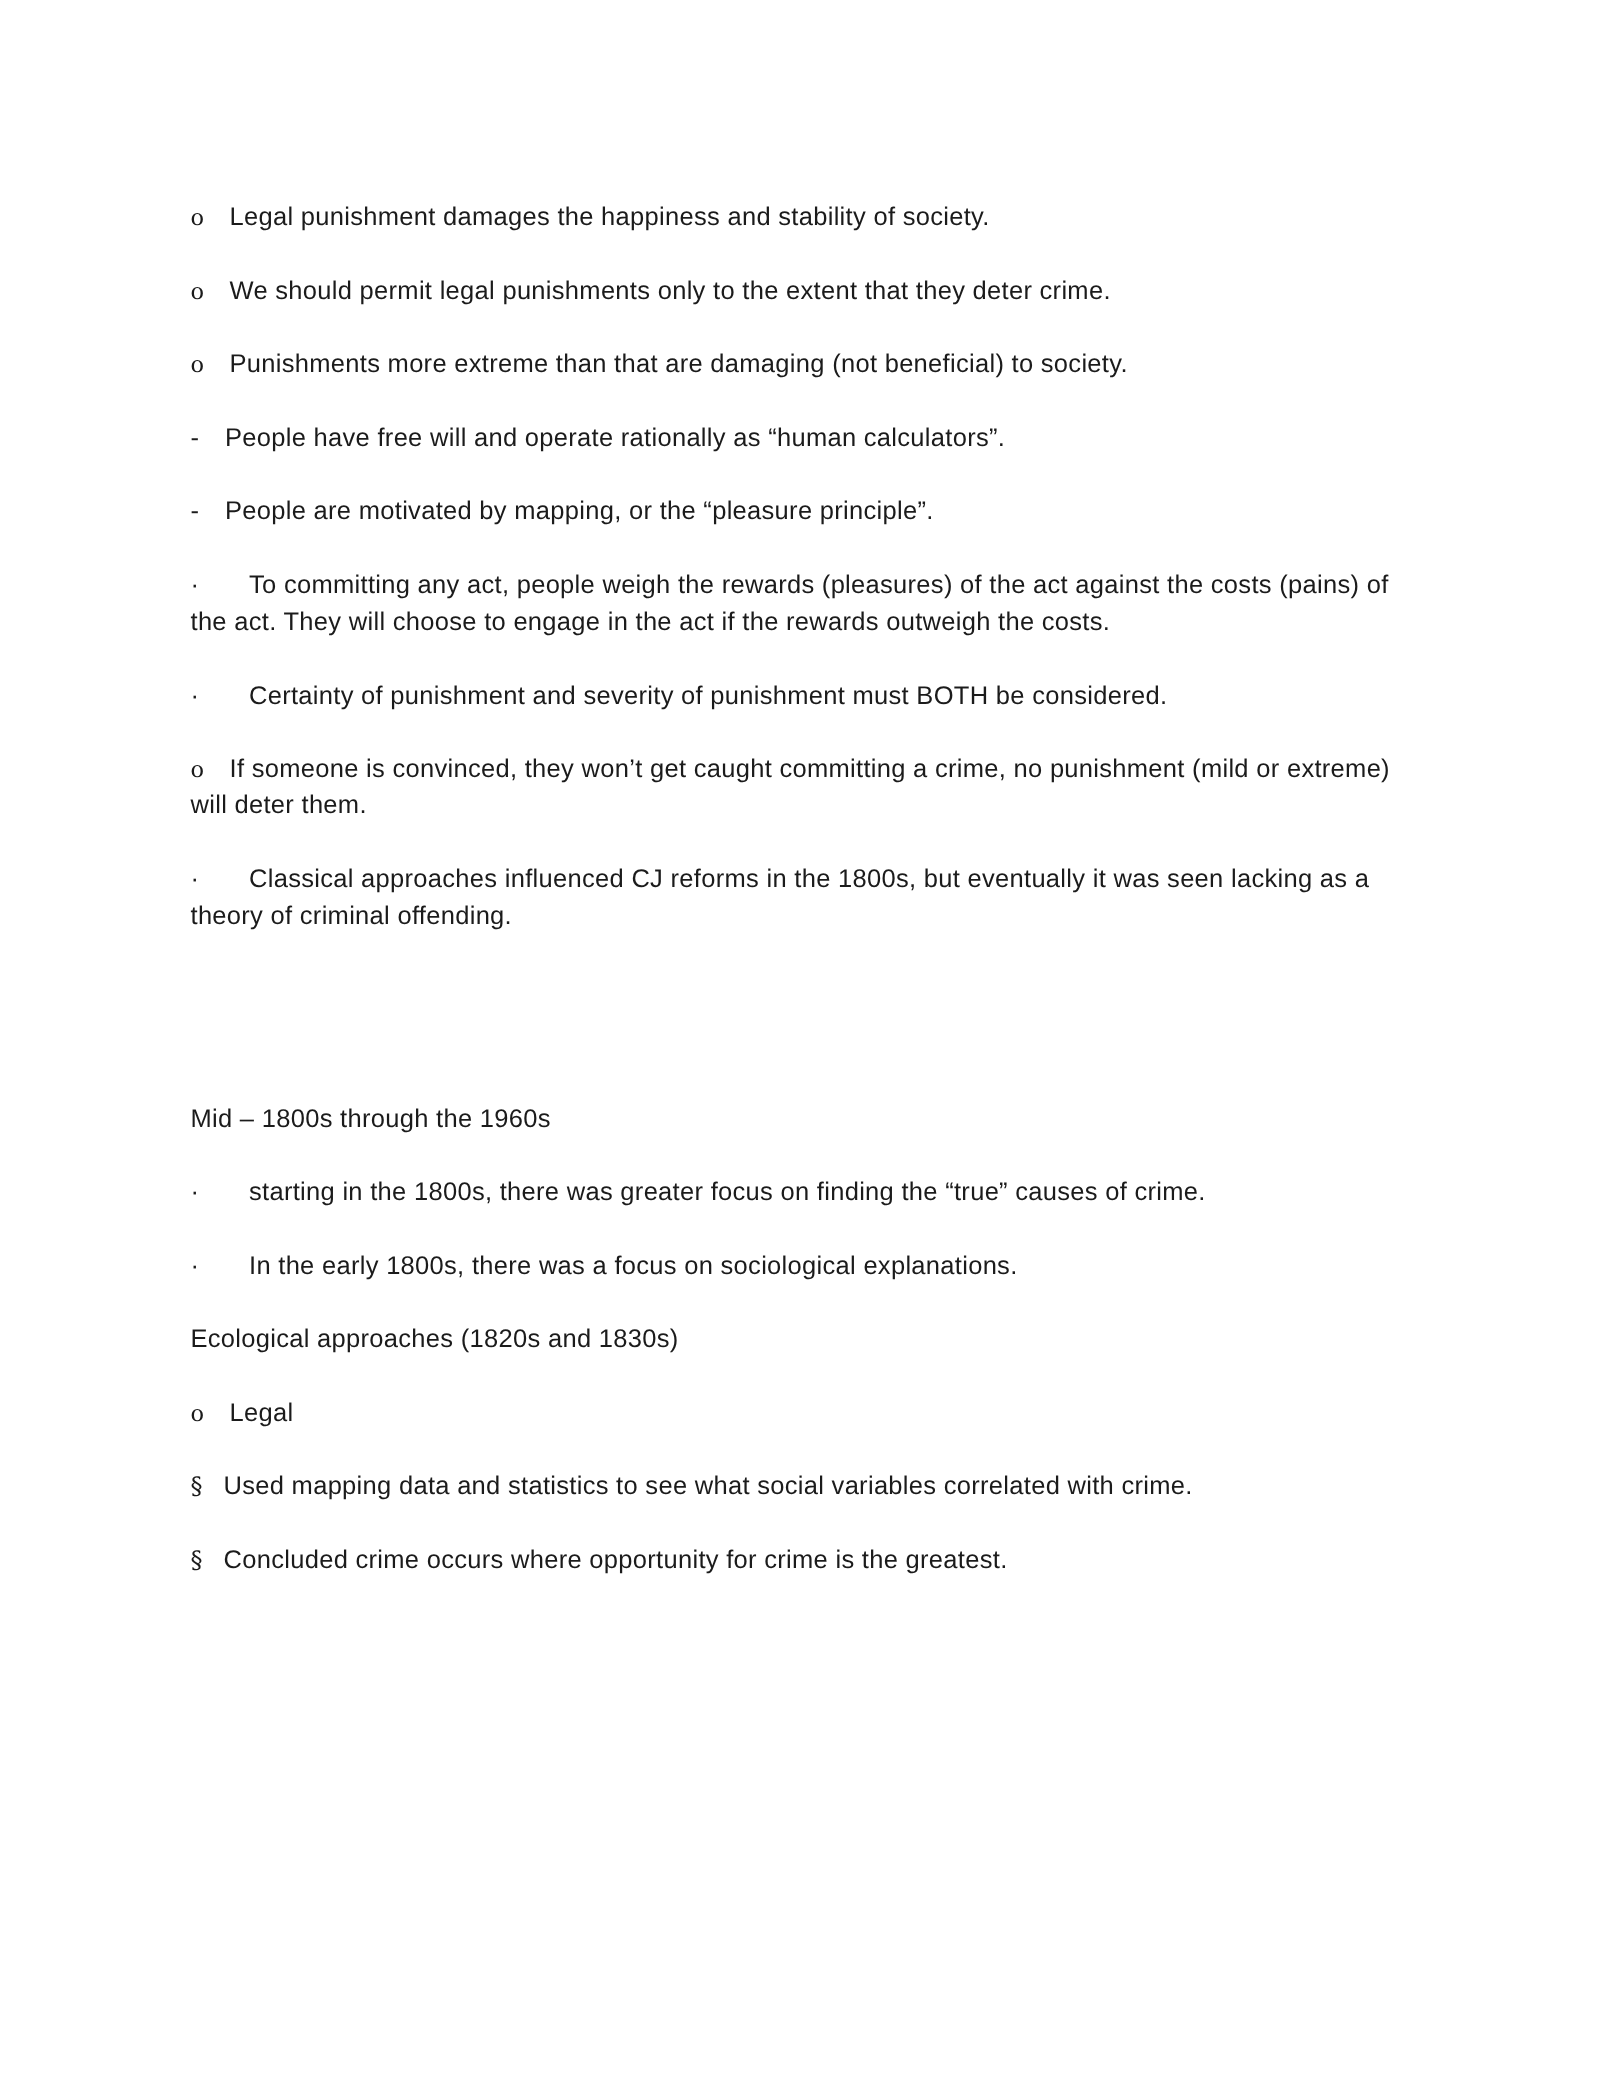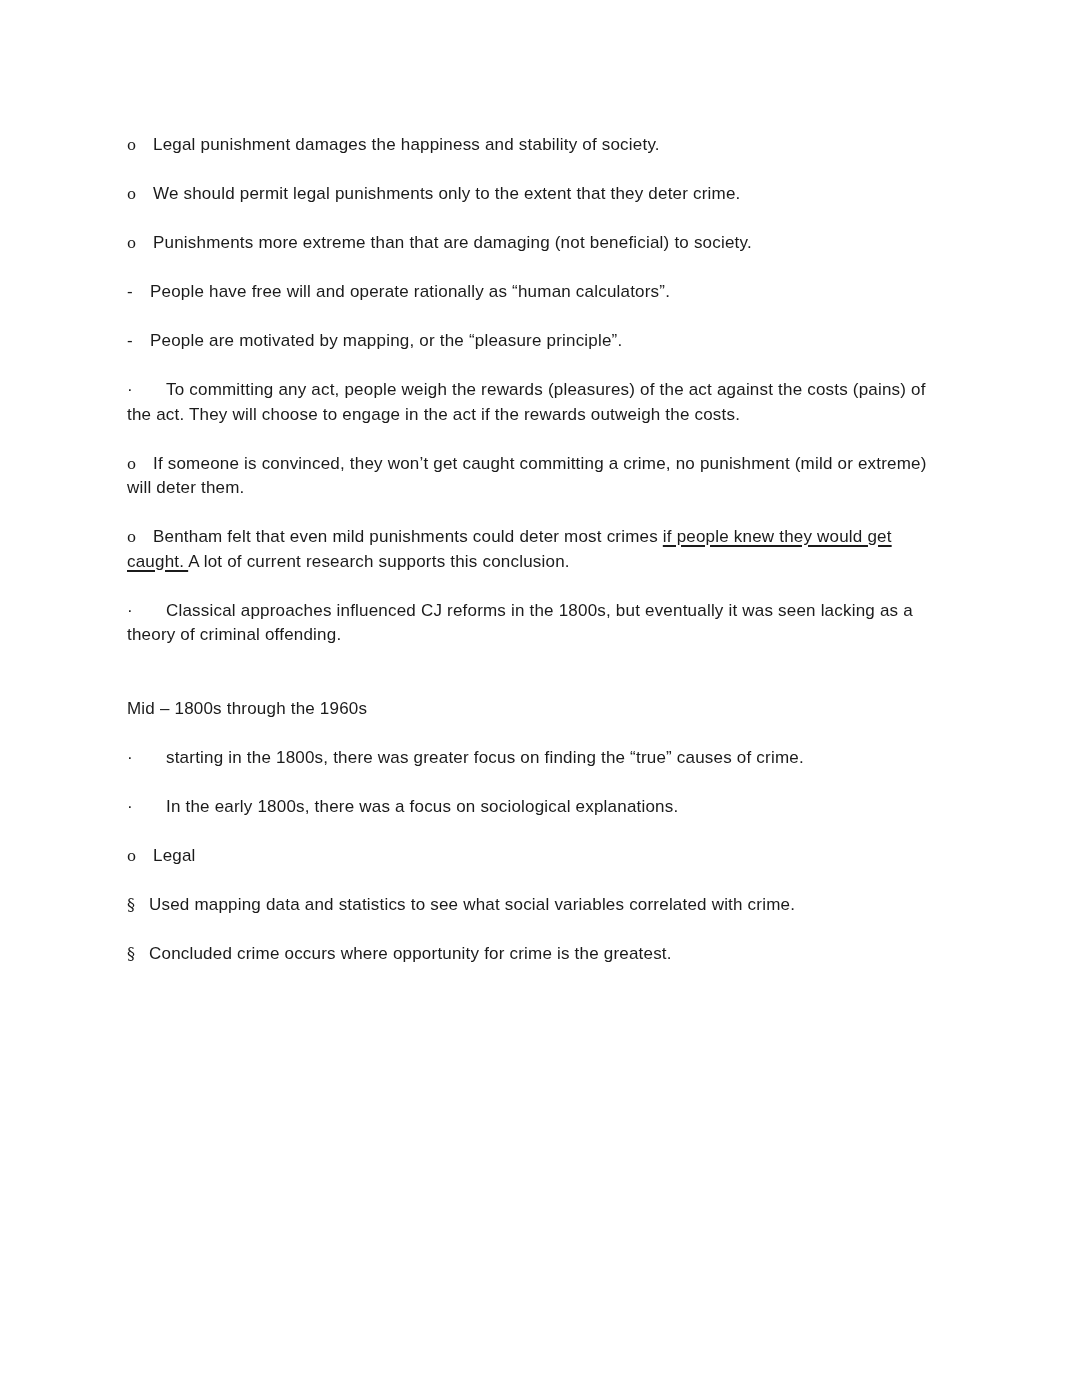--- a/index.html
+++ b/index.html
@@ -25,21 +25,21 @@
     color: #1b1b1b;
     font-size: 17px;
     line-height: 24.5px;
     letter-spacing: 0.2px;
   }
   .doc-body p {
     margin: 0 0 24.5px 0;
     padding: 0;
   }
   .doc-body p.gap-large {
-    margin-top: 49px;
+    margin-top: 111px;
   }
   .bullet {
     display: inline-block;
     font-weight: 400;
     vertical-align: baseline;
   }
   .bullet-o {
     width: 26px;
     font-family: "DejaVu Serif", serif;
     font-size: 15px;
@@ -62,23 +62,24 @@
 <body>
 
 <div class="page">
   <div class="doc-body">
       <p><span class="bullet bullet-o">o</span><span>Legal punishment damages the happiness and stability of society.</span></p>
       <p><span class="bullet bullet-o">o</span><span>We should permit legal punishments only to the extent that they deter crime.</span></p>
       <p><span class="bullet bullet-o">o</span><span>Punishments more extreme than that are damaging (not beneficial) to society.</span></p>
       <p><span class="bullet bullet-dash">-</span><span>People have free will and operate rationally as </span><span class="b">“human calculators”.</span></p>
       <p><span class="bullet bullet-dash">-</span><span>People are motivated by mapping, or the </span><span class="b">“pleasure principle”.</span></p>
       <p><span class="bullet bullet-dot">·</span><span>To committing any act, people weigh the rewards (pleasures) of the act against the costs (pains) of the act. They will choose to engage in the act if the rewards outweigh the costs.</span></p>
+      <p><span class="bullet bullet-dot">·</span><span>Certainty of punishment and severity of punishment must BOTH be considered.</span></p>
       <p><span class="bullet bullet-o">o</span><span>If someone is convinced, they won’t get caught committing a crime, no punishment (mild or extreme) will deter them.</span></p>
-      <p><span class="bullet bullet-o">o</span><span>Bentham felt that even mild punishments could deter most crimes </span><span class="b u">if people knew they would get caught. </span><span>A lot of current research supports this conclusion.</span></p>
       <p><span class="bullet bullet-dot">·</span><span class="b">Classical approaches influenced CJ reforms in the 1800s, but eventually it was seen lacking as a theory of criminal offending.</span></p>
       <p class="gap-large"><span class="b">Mid – 1800s through the 1960s</span></p>
       <p><span class="bullet bullet-dot">·</span><span>starting in the 1800s, there was greater focus on finding the “true” causes of crime.</span></p>
       <p><span class="bullet bullet-dot">·</span><span>In the early 1800s, there was a focus on sociological explanations.</span></p>
+      <p><span class="b">Ecological approaches (1820s and 1830s)</span></p>
       <p><span class="bullet bullet-o">o</span><span class="b">Legal</span></p>
       <p><span class="bullet bullet-section">§</span><span>Used mapping data and statistics to see what social variables correlated with crime.</span></p>
       <p><span class="bullet bullet-section">§</span><span>Concluded crime occurs where opportunity for crime is the greatest.</span></p>
     </div>
 </div>
 
 </body></html>

